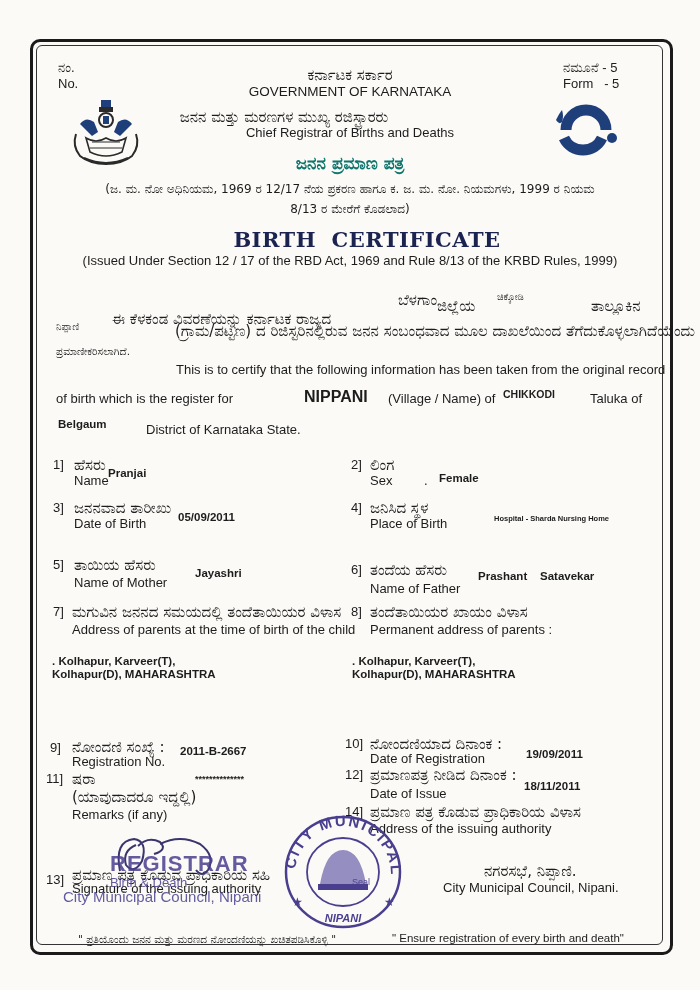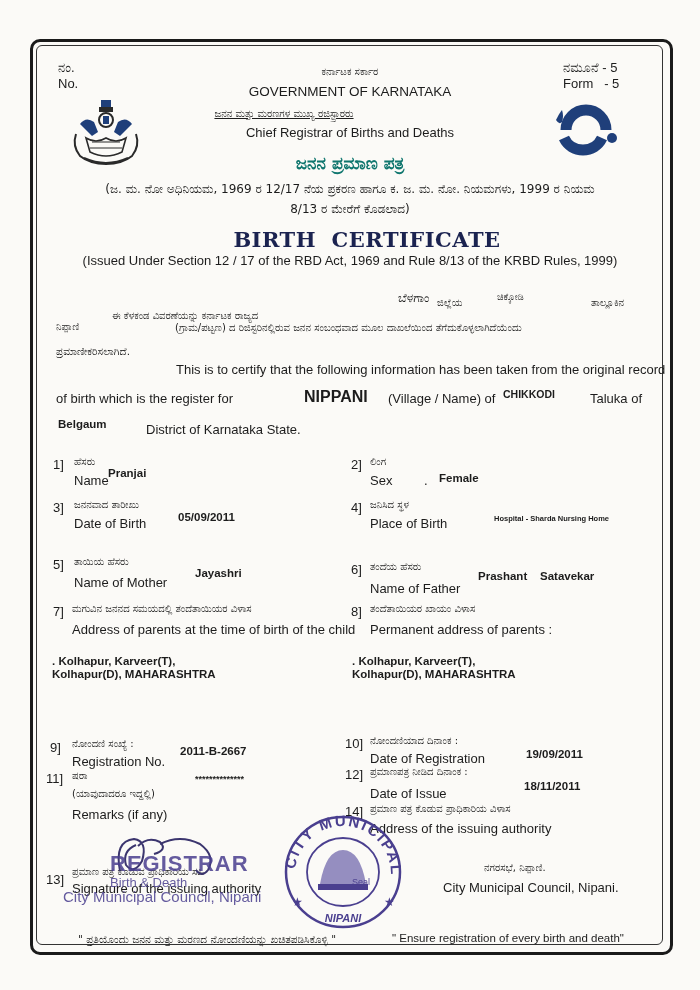--- a/index.html
+++ b/index.html
@@ -3,21 +3,21 @@
 <meta charset="utf-8">
 <style>
   html,body{margin:0;padding:0;}
   body{width:700px;height:990px;background:#fbfaf7;position:relative;overflow:hidden;font-family:"Liberation Sans",sans-serif;color:#1c1c1c;}
   .frame-outer{position:absolute;left:30px;top:39px;width:637px;height:910px;border:3px solid #1a1a1a;border-radius:10px;}
   .frame-inner{position:absolute;left:36px;top:45px;width:625px;height:898px;border:1px solid #333;border-radius:6px;}
   .abs{position:absolute;white-space:nowrap;}
   .sm{font-size:12.5px;}
   .md{font-size:13px;}
   .val{font-weight:bold;font-size:11.5px;}
-  .kn{font-family:"DejaVu Sans",sans-serif;font-size:10px;}
+  .kn{font-family:"DejaVu Sans",sans-serif;font-size:15px;}
   .center{text-align:center;}
   .title{font-family:"DejaVu Serif",serif;font-weight:bold;font-size:21px;color:#1b2350;letter-spacing:0.5px;}
   .kn-title{font-family:"DejaVu Sans",sans-serif;font-weight:bold;font-size:17px;color:#0f766e;}
   .stamp{color:#4a3f8f;opacity:0.85;}
   svg{display:block;}
 </style>
 </head>
 <body>
 
 <div class="frame-outer"></div>
@@ -47,30 +47,30 @@
   <svg width="70" height="60" viewBox="0 0 70 60">
     <path d="M16 32 A20 20 0 0 1 56 32" fill="none" stroke="#1f3f7a" stroke-width="11"></path>
     <path d="M14 40 A21 21 0 0 0 52 40" fill="none" stroke="#1f3f7a" stroke-width="11"></path>
     <path d="M6 22 q4 -8 6 -10 q2 6 0 12 q-3 3 -6 -2z" fill="#1f3f7a"></path>
     <circle cx="62" cy="40" r="5" fill="#1f3f7a"></circle>
   </svg>
 </div>
 
 <div class="abs kn center" style="left:0;width:700px;top:66px;">ಕರ್ನಾಟಕ ಸರ್ಕಾರ</div>
 <div class="abs md center" style="left:0;width:700px;top:84px;font-size:13.5px;">GOVERNMENT OF KARNATAKA</div>
-<div class="abs kn center" style="left:0;width:568px;top:108px;text-decoration:underline;">ಜನನ ಮತ್ತು ಮರಣಗಳ ಮುಖ್ಯ ರಜಿಸ್ಟ್ರಾರರು</div>
+<div class="abs kn center" style="left:0;width:568px;top:108px;">ಜನನ ಮತ್ತು ಮರಣಗಳ ಮುಖ್ಯ ರಜಿಸ್ಟ್ರಾರರು</div>
 <div class="abs md center" style="left:0;width:700px;top:125px;">Chief Registrar of Births and Deaths</div>
 <div class="abs kn-title center" style="left:0;width:700px;top:153px;">ಜನನ ಪ್ರಮಾಣ ಪತ್ರ</div>
 <div class="abs kn center" style="left:0;width:700px;top:182px;font-size:12px;">(ಜ. ಮ. ನೋ ಅಧಿನಿಯಮ, 1969 ರ 12/17 ನೆಯ ಪ್ರಕರಣ ಹಾಗೂ ಕ. ಜ. ಮ. ನೋ. ನಿಯಮಗಳು, 1999 ರ ನಿಯಮ</div>
 <div class="abs kn center" style="left:0;width:700px;top:202px;font-size:12px;">8/13 ರ ಮೇರೆಗೆ ಕೊಡಲಾದ)</div>
 <div class="abs title center" style="left:17px;width:700px;top:227px;white-space:pre;">BIRTH  CERTIFICATE</div>
 <div class="abs md center" style="left:0;width:700px;top:253px;">(Issued Under Section 12 / 17 of the RBD Act, 1969 and Rule 8/13 of the KRBD Rules, 1999)</div>
 
 <div class="abs kn" style="left:112px;top:297px;margin-top:13px;">ಈ ಕೆಳಕಂಡ ವಿವರಣೆಯನ್ನು ಕರ್ನಾಟಕ ರಾಜ್ಯದ</div>
-<div class="abs kn" style="left:398px;top:291px;font-size:12px;text-align:right;">ಬೆಳಗಾಂ</div>
+<div class="abs kn" style="left:398px;top:291px;font-size:15px;text-align:right;">ಬೆಳಗಾಂ</div>
 <div class="abs kn" style="left:437px;top:297px;">ಜಿಲ್ಲೆಯ</div>
 <div class="abs kn" style="left:497px;top:291px;font-size:9.5px;">ಚಿಕ್ಕೋಡಿ</div>
 <div class="abs kn" style="left:591px;top:297px;">ತಾಲ್ಲೂಕಿನ</div>
 <div class="abs kn" style="left:56px;top:321px;font-size:10px;">ನಿಪ್ಪಾಣಿ</div>
 <div class="abs kn" style="left:175px;top:322px;">(ಗ್ರಾಮ/ಪಟ್ಟಣ) ದ ರಿಜಿಸ್ಟರಿನಲ್ಲಿರುವ ಜನನ ಸಂಬಂಧವಾದ ಮೂಲ ದಾಖಲೆಯಿಂದ ತೆಗೆದುಕೊಳ್ಳಲಾಗಿದೆಯೆಂದು</div>
 <div class="abs kn" style="left:56px;top:345px;font-size:10.5px;">ಪ್ರಮಾಣೀಕರಿಸಲಾಗಿದೆ.</div>
 <div class="abs md" style="left:176px;top:362px;">This is to certify that the following information has been taken from the original record</div>
 <div class="abs md" style="left:56px;top:391px;">of birth which is the register for</div>
 <div class="abs val" style="left:304px;top:388px;font-size:16px;">NIPPANI</div>
 <div class="abs md" style="left:388px;top:391px;">(Village / Name) of</div>

